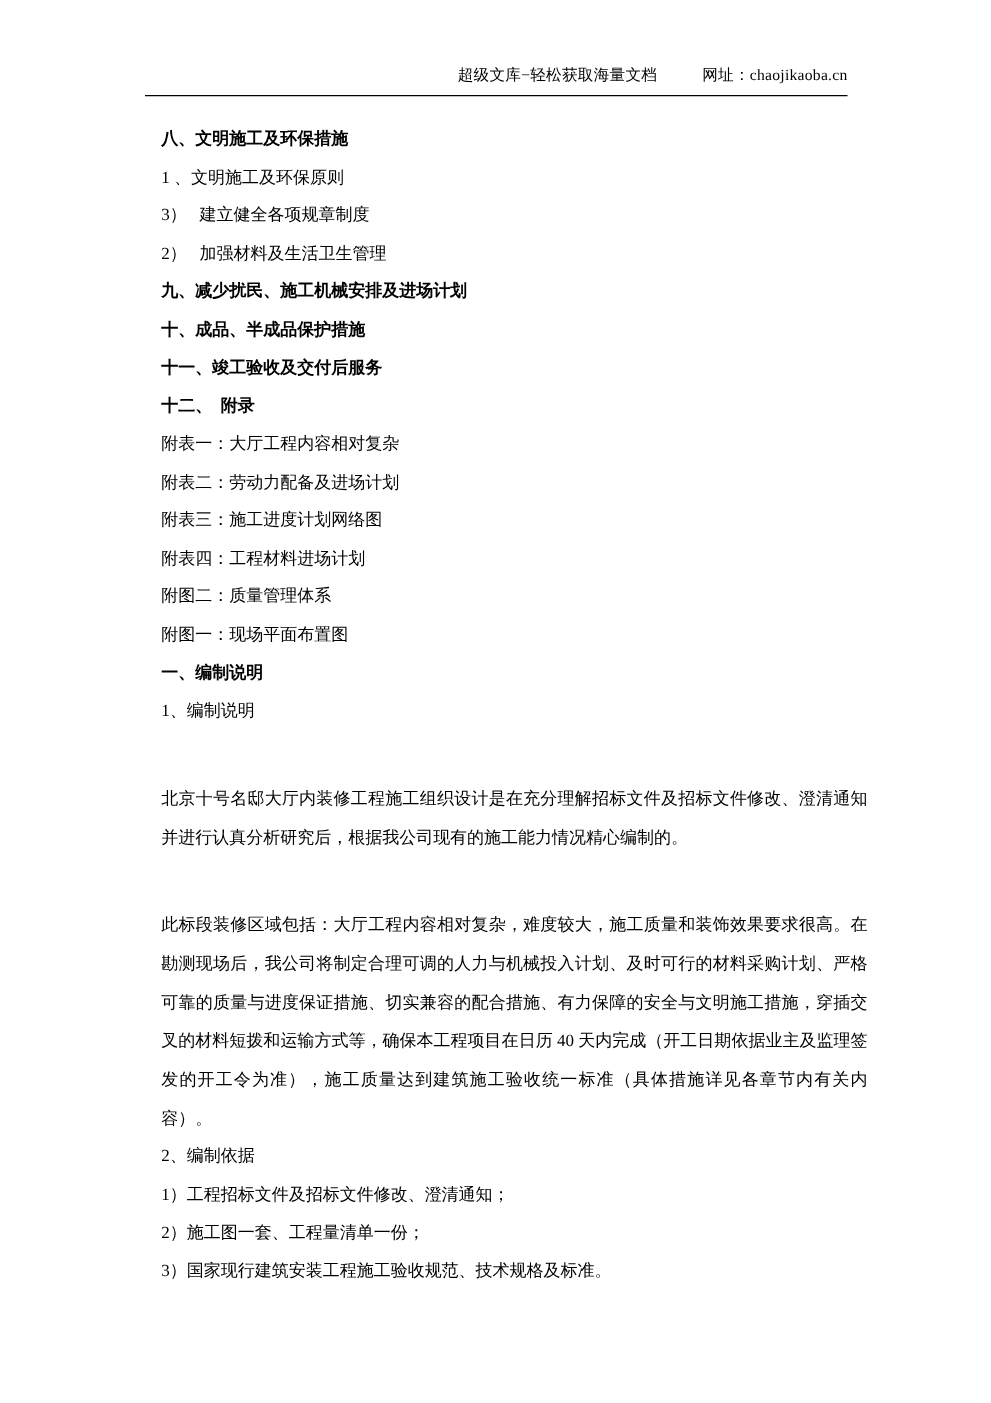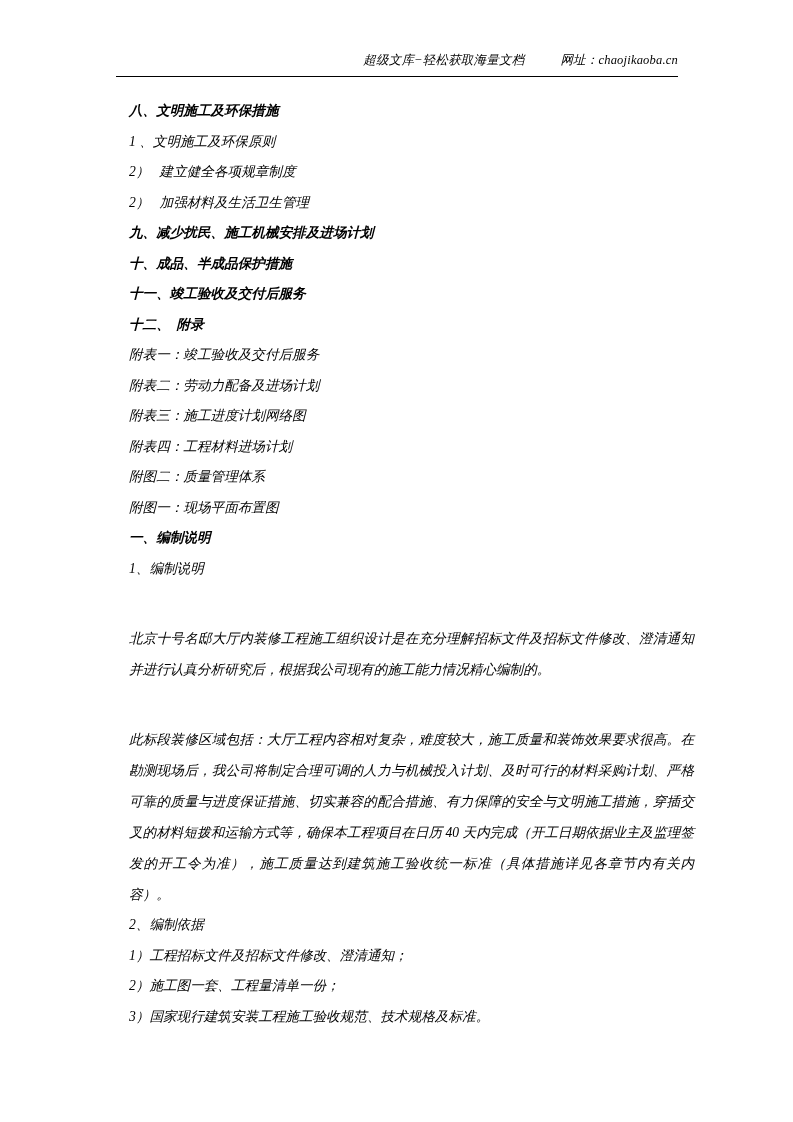--- a/index.html
+++ b/index.html
@@ -14,21 +14,20 @@
     color: #000000;
     position: relative;
     overflow: hidden;
   }
   .page {
     position: relative;
     width: 793px;
     height: 792px;
     box-sizing: border-box;
     padding: 16px;
-    font-style: italic;
   }
   .header {
     position: absolute;
     top: 52px;
     left: 116px;
     width: 562px;
     height: 26px;
     box-sizing: border-box;
   }
   .header-inner {
@@ -93,27 +92,27 @@
       <span class="header-title">超级文库−轻松获取海量文档</span>
       <span class="header-url">网址：chaojikaoba.cn</span>
     </div>
   </div>
   <div class="header-rule"></div>
 
   <div class="content">
 
     <p class="line bold">八、文明施工及环保措施</p>
     <p class="line">1 、文明施工及环保原则</p>
-    <p class="line">2）   建立健全各项规章制度</p>
+    <p class="line">3）   建立健全各项规章制度</p>
     <p class="line">2）   加强材料及生活卫生管理</p>
     <p class="line bold">九、减少扰民、施工机械安排及进场计划</p>
     <p class="line bold">十、成品、半成品保护措施</p>
     <p class="line bold">十一、竣工验收及交付后服务</p>
     <p class="line bold">十二、  附录</p>
-    <p class="line">附表一：竣工验收及交付后服务</p>
+    <p class="line">附表一：大厅工程内容相对复杂</p>
     <p class="line">附表二：劳动力配备及进场计划</p>
     <p class="line">附表三：施工进度计划网络图</p>
     <p class="line">附表四：工程材料进场计划</p>
     <p class="line">附图二：质量管理体系</p>
     <p class="line">附图一：现场平面布置图</p>
     <p class="line bold">一、编制说明</p>
     <p class="line">1、编制说明</p>
 
     <p class="para">北京十号名邸大厅内装修工程施工组织设计是在充分理解招标文件及招标文件修改、澄清通知并进行认真分析研究后，根据我公司现有的施工能力情况精心编制的。</p>
     <p class="para">此标段装修区域包括：大厅工程内容相对复杂，难度较大，施工质量和装饰效果要求很高。在勘测现场后，我公司将制定合理可调的人力与机械投入计划、及时可行的材料采购计划、严格可靠的质量与进度保证措施、切实兼容的配合措施、有力保障的安全与文明施工措施，穿插交叉的材料短拨和运输方式等，确保本工程项目在日历 40 天内完成（开工日期依据业主及监理签发的开工令为准），施工质量达到建筑施工验收统一标准（具体措施详见各章节内有关内容）。</p>

